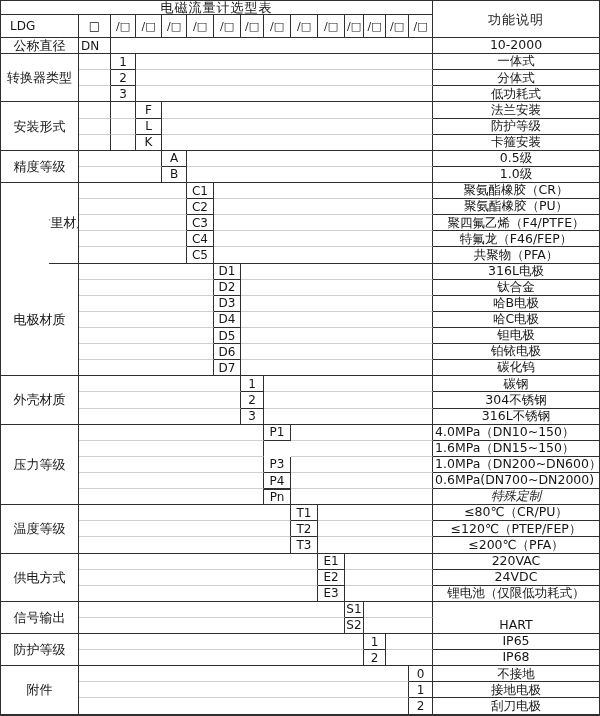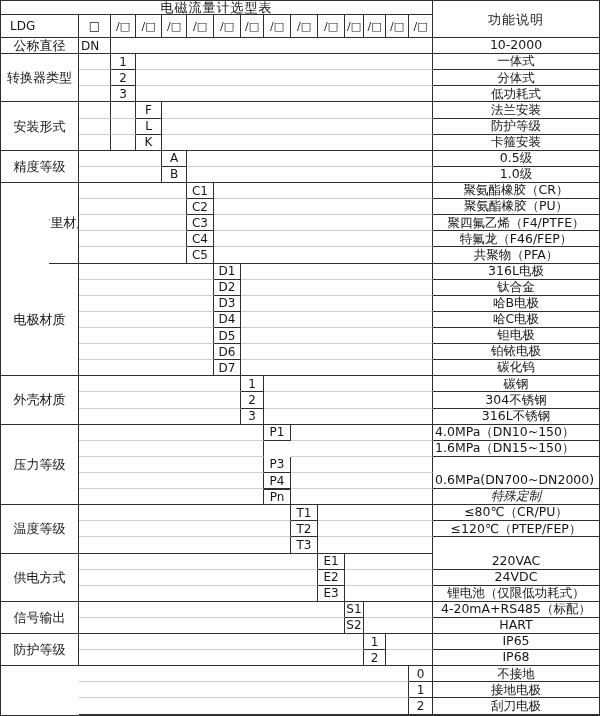--- a/index.html
+++ b/index.html
@@ -171,71 +171,73 @@
     <div class="cell code dr db" style="grid-area: 27 / 9 / 28 / 10;">P1</div>
     <div class="cell dr fb" style="grid-area: 27 / 10 / 28 / 16;"></div>
     <div class="cell desc db left" style="grid-area: 27 / 16 / 28 / 17;">4.0MPa（DN10~150）</div>
     <div class="cell dr fb" style="grid-area: 28 / 2 / 29 / 9;"></div>
     <div class="cell code dr db" style="grid-area: 28 / 9 / 29 / 10; margin-top: 48px;">P2</div>
     <div class="cell dr fb" style="grid-area: 28 / 10 / 29 / 16;"></div>
     <div class="cell desc db left" style="grid-area: 28 / 16 / 29 / 17;">1.6MPa（DN15~150）</div>
     <div class="cell dr fb" style="grid-area: 29 / 2 / 30 / 9;"></div>
     <div class="cell code dr db" style="grid-area: 29 / 9 / 30 / 10;">P3</div>
     <div class="cell dr fb" style="grid-area: 29 / 10 / 30 / 16;"></div>
+    <div class="cell desc db left" style="grid-area: 29 / 16 / 30 / 17;">1.0MPa（DN200~DN600）</div>
     <div class="cell dr fb" style="grid-area: 30 / 2 / 31 / 9;"></div>
     <div class="cell code dr db" style="grid-area: 30 / 9 / 31 / 10;">P4</div>
     <div class="cell dr fb" style="grid-area: 30 / 10 / 31 / 16;"></div>
     <div class="cell desc db left" style="grid-area: 30 / 16 / 31 / 17;">0.6MPa(DN700~DN2000)</div>
     <div class="cell dr db" style="grid-area: 31 / 2 / 32 / 9;"></div>
     <div class="cell code dr db" style="grid-area: 31 / 9 / 32 / 10;">Pn</div>
     <div class="cell dr db" style="grid-area: 31 / 10 / 32 / 16;"></div>
     <div class="cell desc db" style="grid-area: 31 / 16 / 32 / 17; font-style: italic;">特殊定制</div>
     <div class="cell lbl dr db" style="grid-area: 32 / 1 / 35 / 2;">温度等级</div>
     <div class="cell dr fb" style="grid-area: 32 / 2 / 33 / 10;"></div>
     <div class="cell code dr db" style="grid-area: 32 / 10 / 33 / 11;">T1</div>
     <div class="cell dr fb" style="grid-area: 32 / 11 / 33 / 16;"></div>
     <div class="cell desc db" style="grid-area: 32 / 16 / 33 / 17;">≤80℃（CR/PU）</div>
     <div class="cell dr fb" style="grid-area: 33 / 2 / 34 / 10;"></div>
     <div class="cell code dr db" style="grid-area: 33 / 10 / 34 / 11;">T2</div>
     <div class="cell dr fb" style="grid-area: 33 / 11 / 34 / 16;"></div>
     <div class="cell desc db" style="grid-area: 33 / 16 / 34 / 17;">≤120℃（PTEP/FEP）</div>
     <div class="cell dr db" style="grid-area: 34 / 2 / 35 / 10;"></div>
     <div class="cell code dr db" style="grid-area: 34 / 10 / 35 / 11;">T3</div>
     <div class="cell dr db" style="grid-area: 34 / 11 / 35 / 16;"></div>
+    <div class="cell desc db" style="grid-area: 34 / 16 / 35 / 17;">≤200℃（PFA）</div>
     <div class="cell lbl dr db" style="grid-area: 35 / 1 / 38 / 2;">供电方式</div>
     <div class="cell dr fb" style="grid-area: 35 / 2 / 36 / 11;"></div>
     <div class="cell code dr db" style="grid-area: 35 / 11 / 36 / 12;">E1</div>
     <div class="cell dr fb" style="grid-area: 35 / 12 / 36 / 16;"></div>
     <div class="cell desc db" style="grid-area: 35 / 16 / 36 / 17;">220VAC</div>
     <div class="cell dr fb" style="grid-area: 36 / 2 / 37 / 11;"></div>
     <div class="cell code dr db" style="grid-area: 36 / 11 / 37 / 12; text-align: center;">E2</div>
     <div class="cell dr fb" style="grid-area: 36 / 12 / 37 / 16;"></div>
     <div class="cell desc db" style="grid-area: 36 / 16 / 37 / 17;">24VDC</div>
     <div class="cell dr db" style="grid-area: 37 / 2 / 38 / 11;"></div>
     <div class="cell code dr db" style="grid-area: 37 / 11 / 38 / 12;">E3</div>
     <div class="cell dr db" style="grid-area: 37 / 12 / 38 / 16;"></div>
     <div class="cell desc db" style="grid-area: 37 / 16 / 38 / 17;">锂电池（仅限低功耗式）</div>
     <div class="cell lbl dr db" style="grid-area: 38 / 1 / 40 / 2;">信号输出</div>
     <div class="cell dr fb" style="grid-area: 38 / 2 / 39 / 12;"></div>
     <div class="cell code dr db" style="grid-area: 38 / 12 / 39 / 13;">S1</div>
     <div class="cell dr fb" style="grid-area: 38 / 13 / 39 / 16;"></div>
-    <div class="cell desc db" style="grid-area: 38 / 16 / 39 / 17;">4-20mA+RS485（标配）</div>
     <div class="cell dr db" style="grid-area: 39 / 2 / 40 / 12;"></div>
     <div class="cell code dr db" style="grid-area: 39 / 12 / 40 / 13;">S2</div>
     <div class="cell dr db" style="grid-area: 39 / 13 / 40 / 16;"></div>
     <div class="cell lbl dr db" style="grid-area: 40 / 1 / 42 / 2;">防护等级</div>
     <div class="cell desc db" style="grid-area: 39 / 16 / 40 / 17;">HART</div>
     <div class="cell dr fb" style="grid-area: 40 / 2 / 41 / 13;"></div>
     <div class="cell code dr db" style="grid-area: 40 / 13 / 41 / 14;">1</div>
     <div class="cell dr fb" style="grid-area: 40 / 14 / 41 / 16;"></div>
     <div class="cell desc db" style="grid-area: 40 / 16 / 41 / 17;">IP65</div>
     <div class="cell dr db" style="grid-area: 41 / 2 / 42 / 13;"></div>
     <div class="cell code dr db" style="grid-area: 41 / 13 / 42 / 14;">2</div>
     <div class="cell dr db" style="grid-area: 41 / 14 / 42 / 16;"></div>
     <div class="cell desc db" style="grid-area: 41 / 16 / 42 / 17;">IP68</div>
+    <div class="cell lbl dr db" style="grid-area: 42 / 1 / 45 / 2;">附件</div>
     <div class="cell dr fb" style="grid-area: 42 / 2 / 43 / 15;"></div>
     <div class="cell code dr db" style="grid-area: 42 / 15 / 43 / 16;">0</div>
     <div class="cell desc db" style="grid-area: 42 / 16 / 43 / 17;">不接地</div>
     <div class="cell dr fb" style="grid-area: 43 / 2 / 44 / 15;"></div>
     <div class="cell code dr db" style="grid-area: 43 / 15 / 44 / 16;">1</div>
     <div class="cell desc db" style="grid-area: 43 / 16 / 44 / 17;">接地电极</div>
     <div class="cell dr db" style="grid-area: 44 / 2 / 45 / 15;"></div>
     <div class="cell code dr db" style="grid-area: 44 / 15 / 45 / 16;">2</div>
     <div class="cell desc db" style="grid-area: 44 / 16 / 45 / 17;">刮刀电极</div>
   </div>

